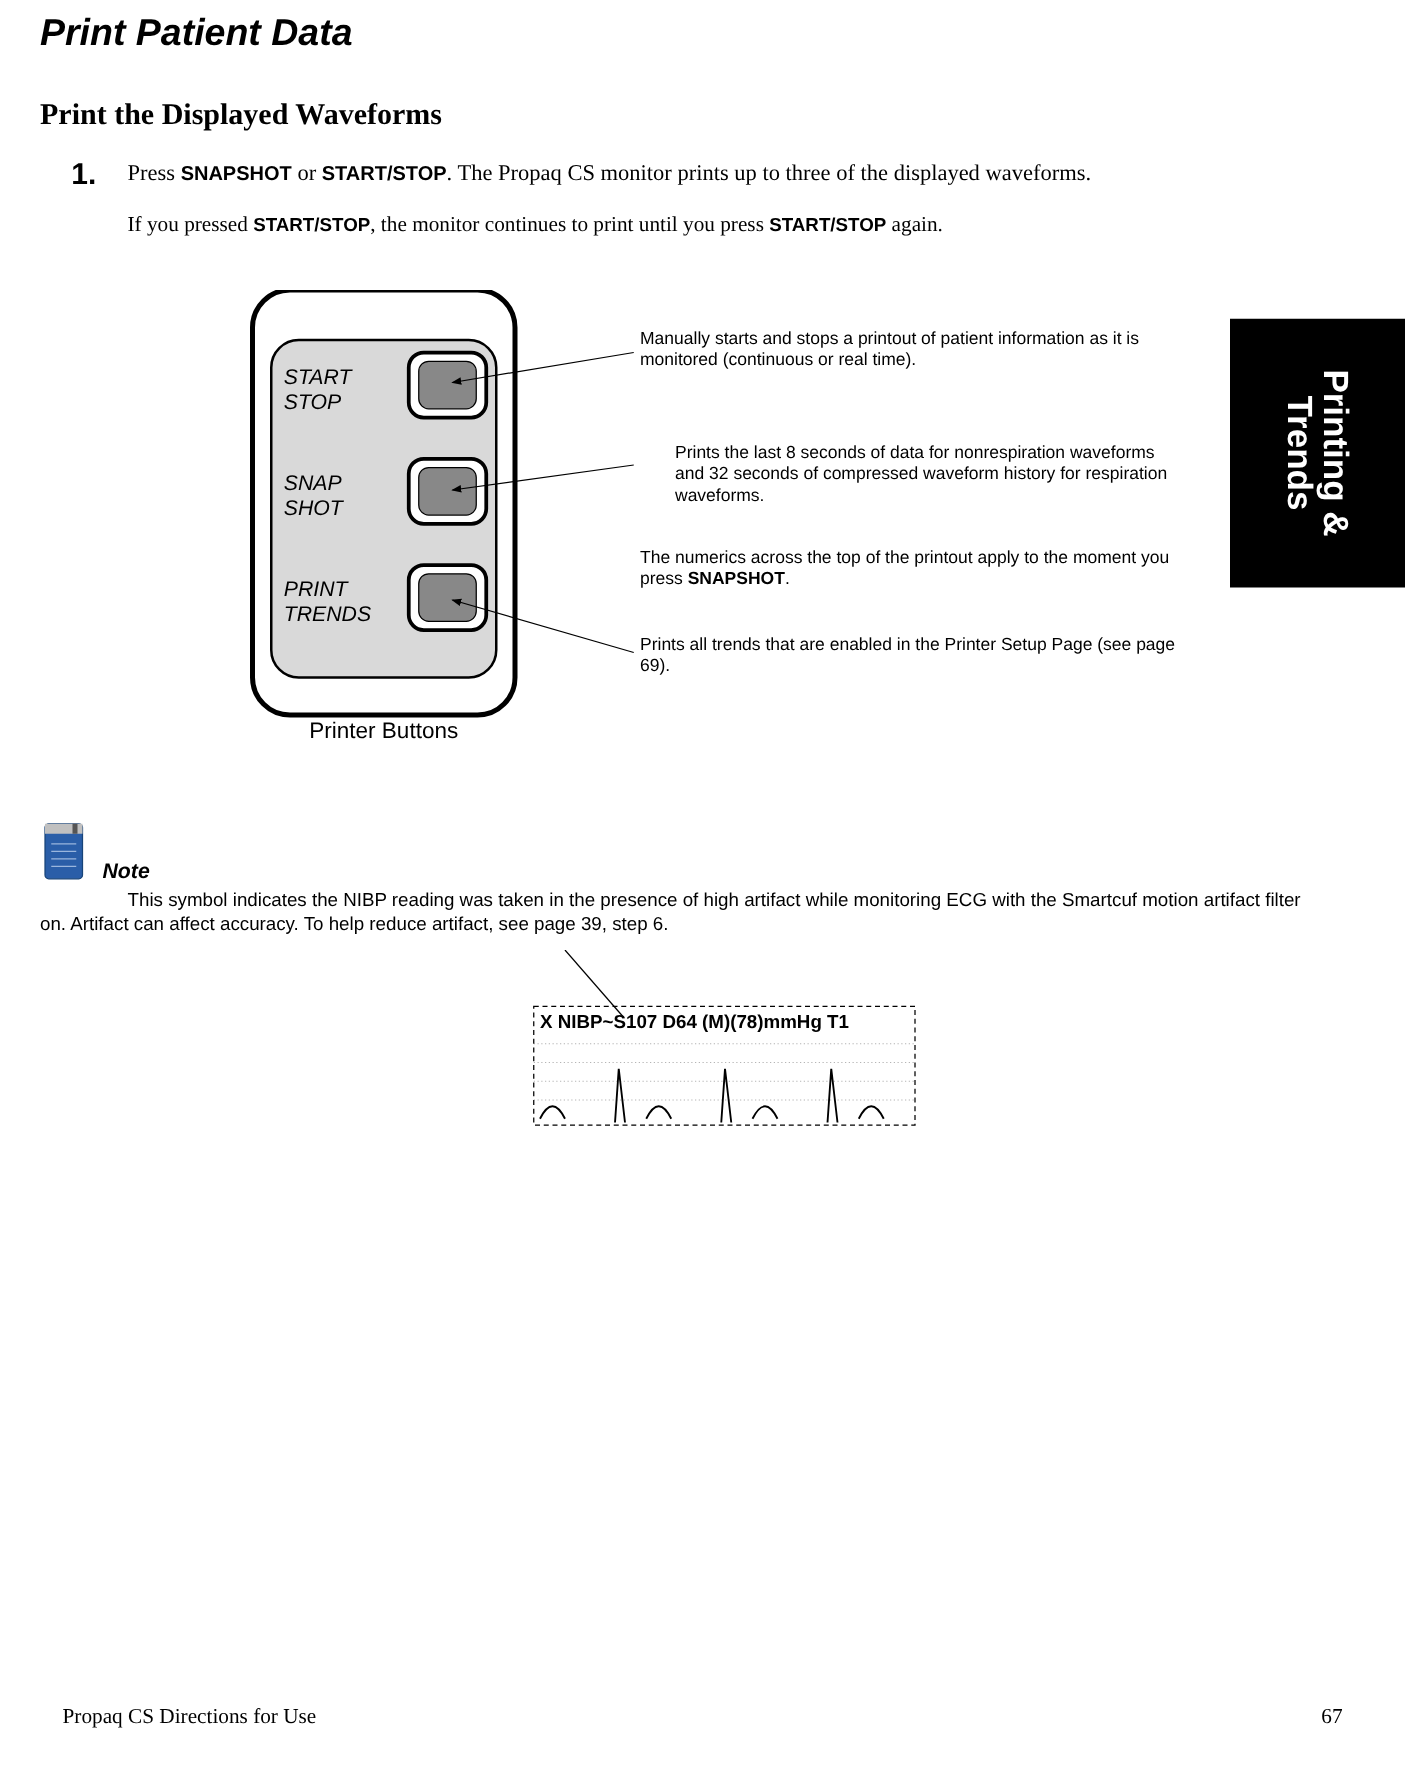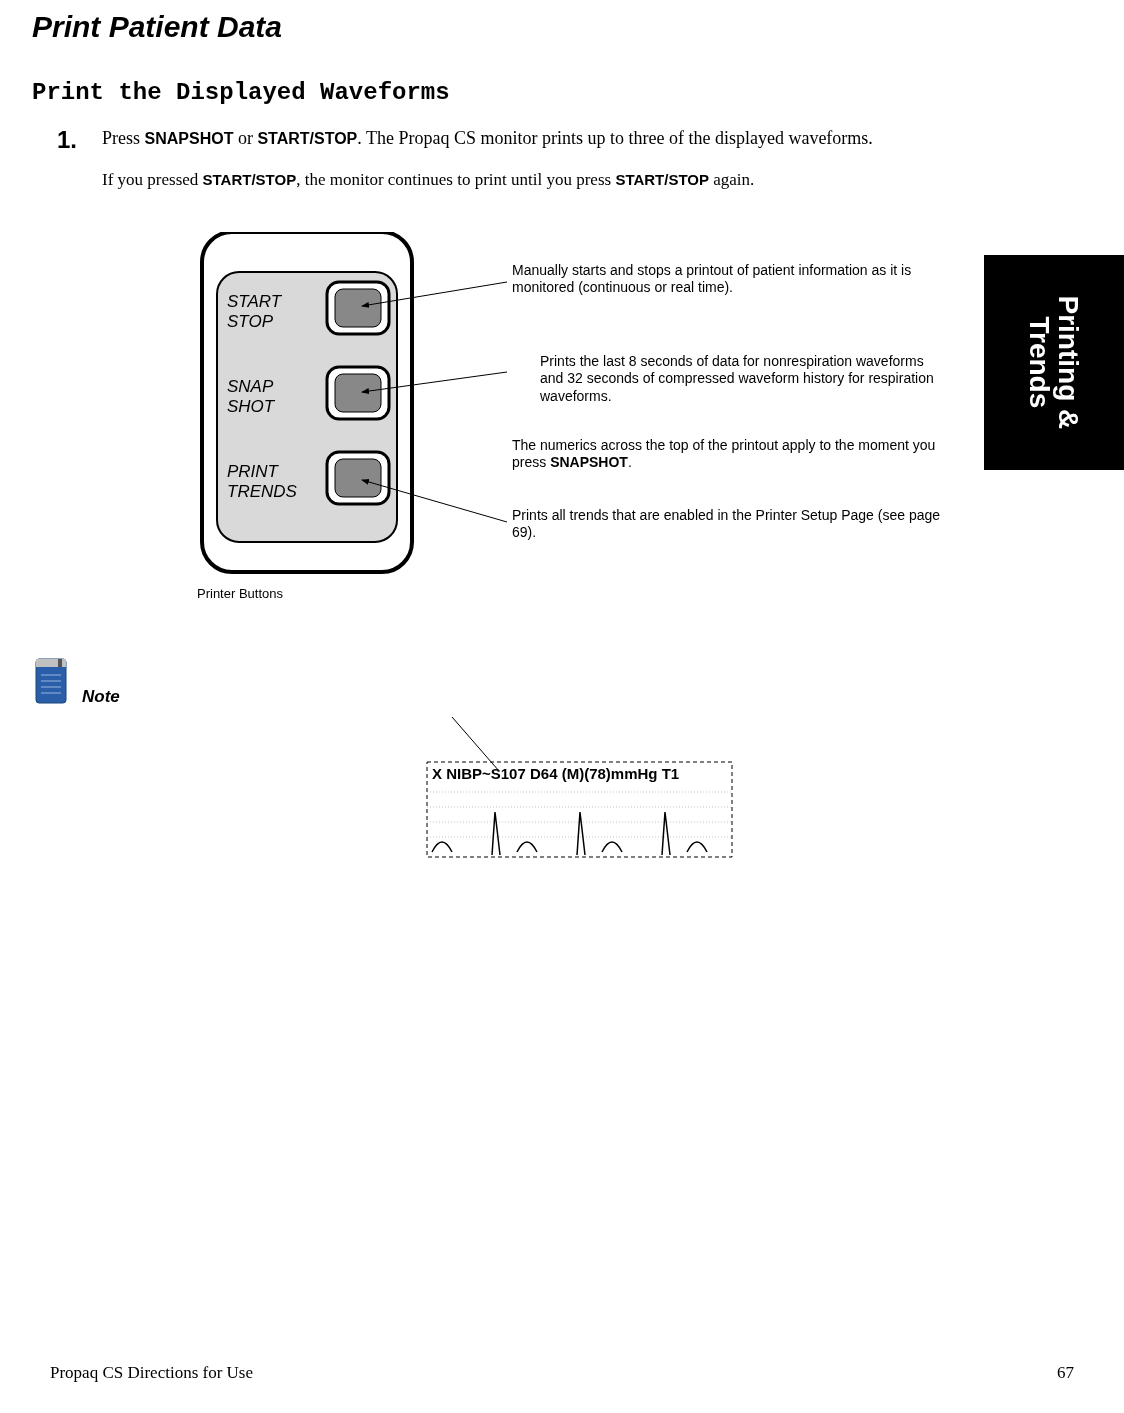--- a/index.html
+++ b/index.html
@@ -21,21 +21,21 @@
     position: relative;
   }
   .title {
     font-family: Arial, Helvetica, sans-serif;
     font-style: italic;
     font-weight: bold;
     font-size: 30px;
     margin: 0 0 35px 0;
   }
   .subtitle {
-    font-family: Liberation Mono, monospace;
+    font-family: Liberation Serif, serif;
     font-weight: bold;
     font-size: 24px;
     margin: 0 0 20px 0;
   }
   .step {
     display: flex;
     margin-left: 25px;
     margin-bottom: 15px;
   }
   .step-num {
@@ -100,26 +100,26 @@
     font-size: 14px;
     line-height: 1.25;
   }
   .callout { position: absolute; }
   .callout-1 { top: 30px; }
   .callout-2 { top: 121px; margin-left: 28px; }
   .callout-3 { top: 205px; }
   .callout-4 { top: 275px; }
   .caption {
     font-family: Arial, Helvetica, sans-serif;
-    font-size: 13px;
-    text-align: left;
+    font-size: 18px;
+    text-align: center;
     margin-top: 8px;
     position: absolute;
     left: 165px;
-    top: 346px;
+    top: 334px;
     width: 220px;
   }
 
   .note-row {
     display: flex;
     align-items: flex-end;
     margin-top: 25px;
     margin-bottom: 4px;
   }
   .note-icon {
@@ -240,20 +240,21 @@
         <rect x="4" y="2" width="30" height="8" fill="#c0c0c0"></rect>
         <rect x="26" y="2" width="4" height="8" fill="#555"></rect>
         <line x1="9" y1="18" x2="29" y2="18" stroke="#9ab6dd" stroke-width="1"></line>
         <line x1="9" y1="24" x2="29" y2="24" stroke="#9ab6dd" stroke-width="1"></line>
         <line x1="9" y1="30" x2="29" y2="30" stroke="#9ab6dd" stroke-width="1"></line>
         <line x1="9" y1="36" x2="29" y2="36" stroke="#9ab6dd" stroke-width="1"></line>
       </svg>
     </div>
     <div class="note-label">Note</div>
   </div>
+  <div class="note-text">This symbol indicates the NIBP reading was taken in the presence of high artifact while monitoring ECG with the Smartcuf motion artifact filter on. Artifact can affect accuracy. To help reduce artifact, see page 39, step 6.</div>
 
   <div class="strip-area">
     <svg width="900" height="200">
 
       <line x1="420" y1="0" x2="467" y2="54" stroke="#000" stroke-width="1"></line>
 
       <rect x="395" y="45" width="305" height="95" fill="none" stroke="#000" stroke-width="1" stroke-dasharray="4 3"></rect>
 
       <g stroke="#888" stroke-width="0.5" stroke-dasharray="1 2">
         <line x1="395" y1="75" x2="700" y2="75"></line>

